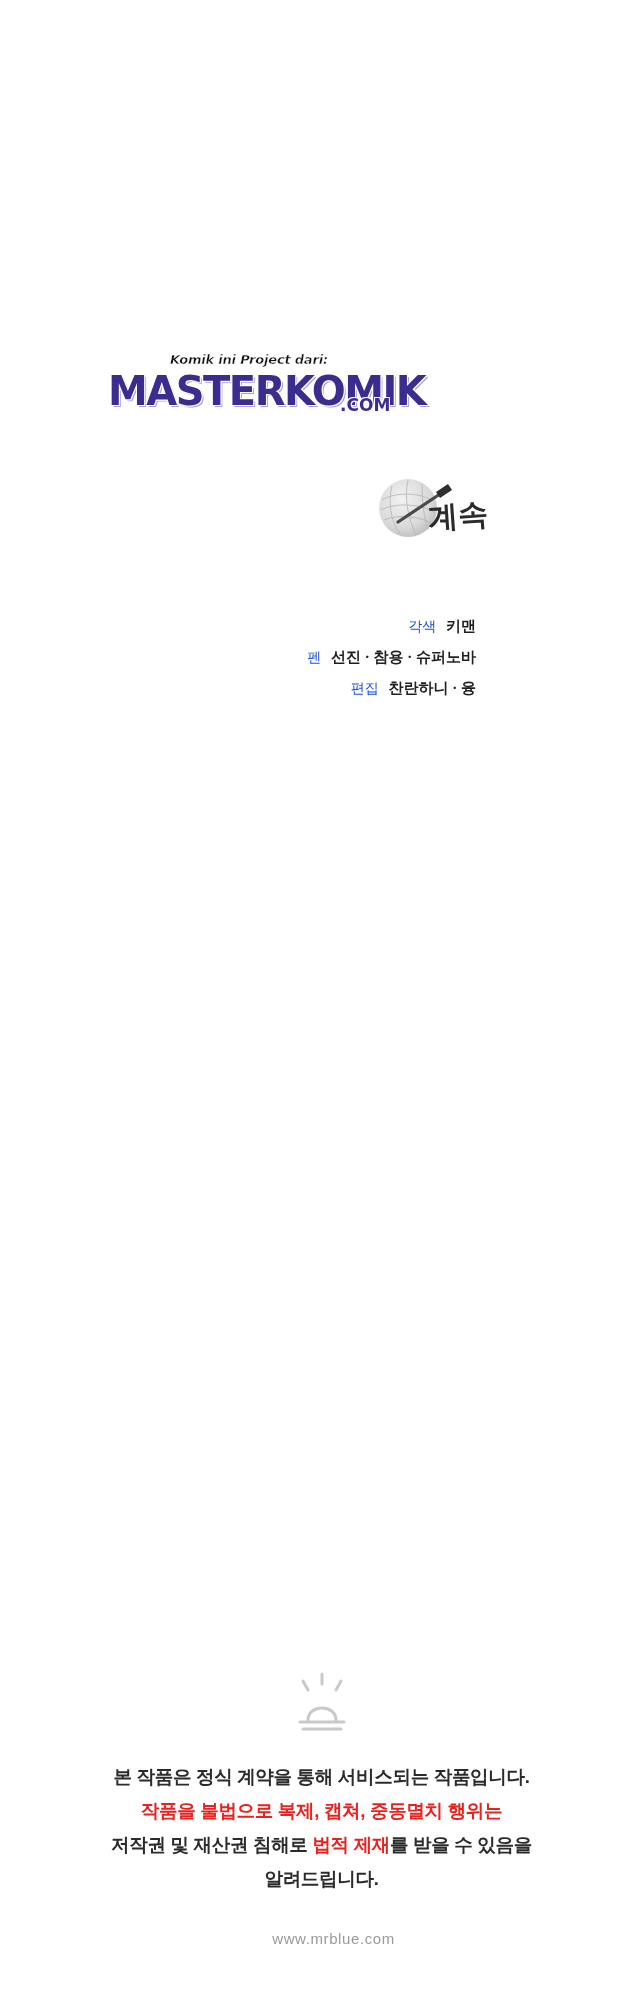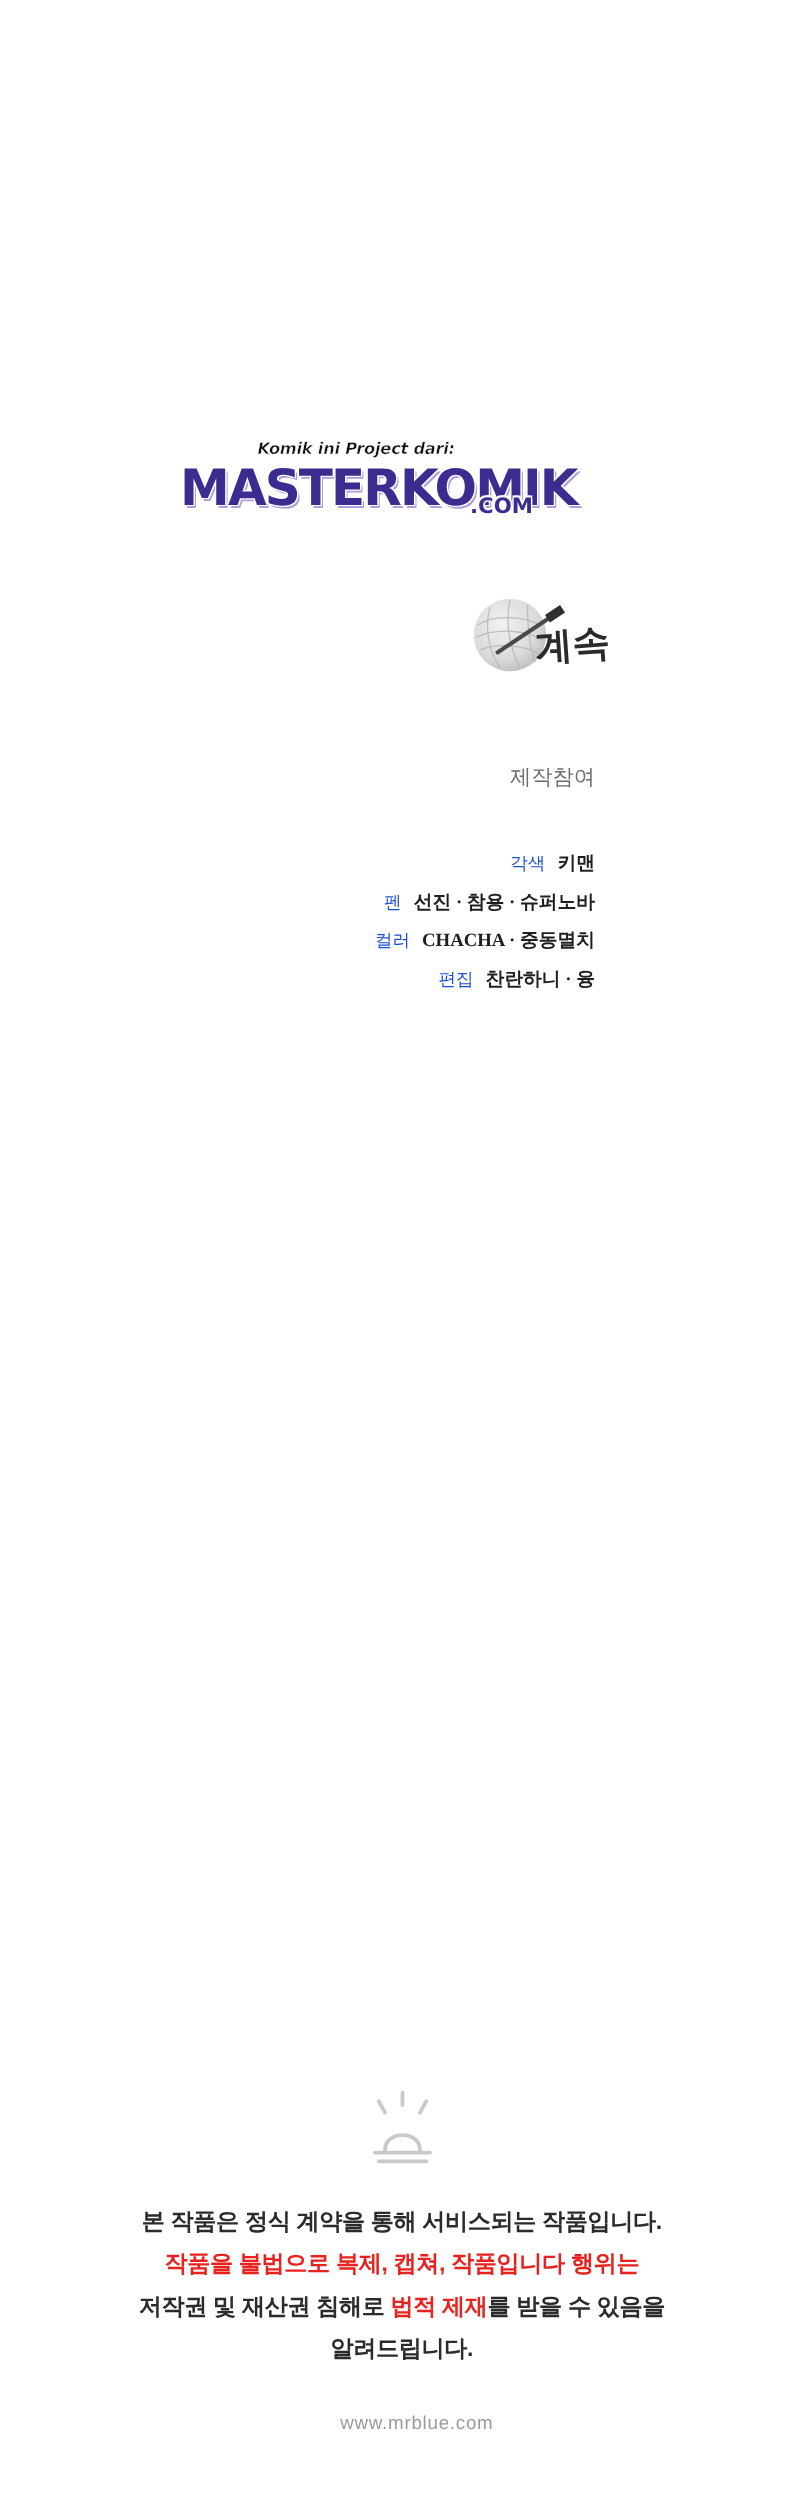--- a/index.html
+++ b/index.html
@@ -22,21 +22,20 @@
     background: #ffffff;
   }
 
   
   .watermark {
     position: absolute;
     left: 108px;
     top: 352px;
     width: 300px;
     height: 70px;
-    margin-left: 36px;
   }
   .wm-top {
     position: absolute;
     left: 62px;
     top: 0px;
     font-family: "DejaVu Sans", sans-serif;
     font-weight: bold;
     font-style: italic;
     font-size: 13px;
     letter-spacing: -0.2px;
@@ -197,51 +196,46 @@
       </g>
       <g stroke="#4a4a4a" stroke-width="3.2" stroke-linecap="round">
         <line x1="28" y1="52" x2="70" y2="24"></line>
       </g>
       <polygon points="66,22 78,14 82,20 70,28" fill="#2f2f2f"></polygon>
     </svg>
     <div class="art-label">계속</div>
   </div>
 
   <div class="credits">
-    <div class="credits-title">제작참여</div>
 
     <div class="credit-row">
       <span class="credit-role">각색</span>
       <span class="credit-names">키맨</span>
     </div>
     <div class="credit-row">
       <span class="credit-role">펜</span>
       <span class="credit-names">선진 · 참용 · 슈퍼노바</span>
-    </div>
-    <div class="credit-row">
-      <span class="credit-role">컬러</span>
-      <span class="credit-names">CHACHA · 중동멸치</span>
     </div>
     <div class="credit-row">
       <span class="credit-role">편집</span>
       <span class="credit-names">찬란하니 · 융</span>
     </div>
   </div>
 
   <div class="notice">
     <svg class="siren-icon" viewBox="0 0 70 62">
       <g stroke="#c9c9c9" stroke-width="3" stroke-linecap="round" fill="none">
         <line x1="35" y1="2" x2="35" y2="12"></line>
         <line x1="16" y1="9" x2="21" y2="18"></line>
         <line x1="54" y1="9" x2="49" y2="18"></line>
         <path d="M21 48 C21 32, 49 32, 49 48"></path>
         <line x1="13" y1="50" x2="57" y2="50"></line>
         <line x1="16" y1="57" x2="54" y2="57"></line>
       </g>
     </svg>
     <div class="notice-line">본 작품은 정식 계약을 통해 서비스되는 작품입니다.</div>
-    <div class="notice-line red">작품을 불법으로 복제, 캡쳐, 작품입니다 행위는</div>
+    <div class="notice-line red">작품을 불법으로 복제, 캡쳐, 중동멸치 행위는</div>
     <div class="notice-line"><span>저작권 및 재산권 침해로 </span><span class="red">법적 제재</span><span>를 받을 수 있음을</span></div>
     <div class="notice-line">알려드립니다.</div>
     <div class="site">www.mrblue.com</div>
   </div>
 
 </div>
 
 </body></html>

